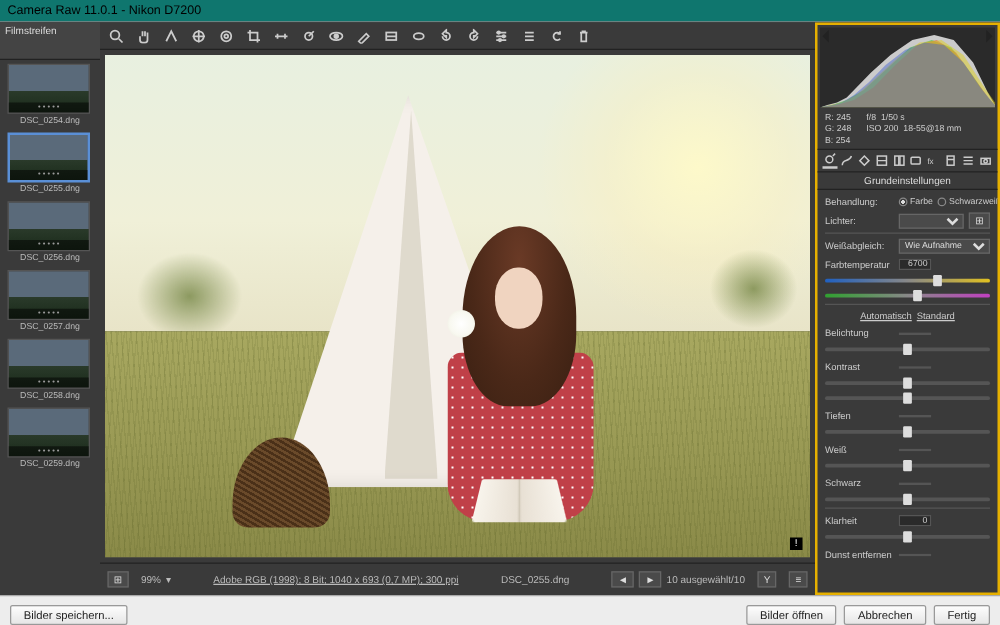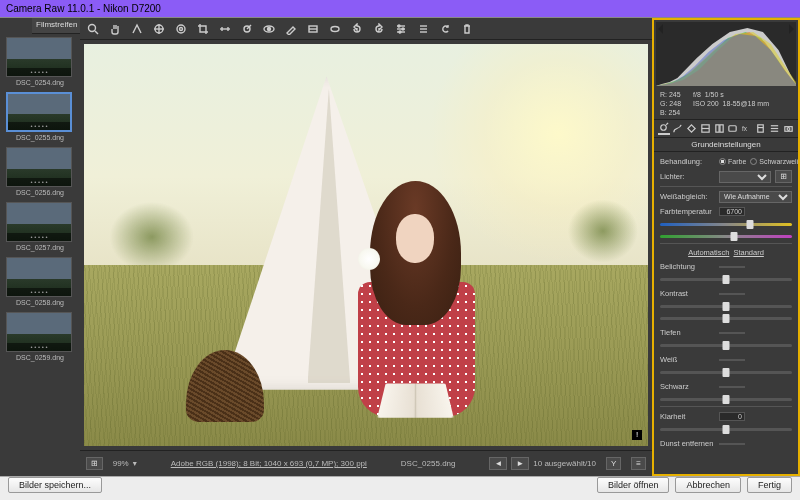--- a/index.html
+++ b/index.html
@@ -1,22 +1,22 @@
 <!DOCTYPE html>
 <html><head>
 <meta charset="utf-8">
 <style>
   * { box-sizing: border-box; margin: 0; padding: 0; font-family: "Segoe UI", Arial, sans-serif; }
   body { width: 800px; height: 500px; background: #3a3a3a; color: #ccc; font-size: 9px; overflow: hidden; }
-  .titlebar { height: 18px; background: #8b5cf6; color: #000; display: flex; align-items: center; padding: 0 6px; font-size: 10px; border-bottom: 1px solid #888; }
+  .titlebar { height: 18px; background: #0f766e; color: #000; display: flex; align-items: center; padding: 0 6px; font-size: 10px; border-bottom: 1px solid #888; }
   .app { display: flex; height: 482px; background: #3a3a3a; }
 
   
   .filmstrip { width: 80px; background: #3a3a3a; display: flex; flex-direction: column; }
-  .fs-header { height: 16px; background: #444; border-bottom: 1px solid #222; padding: 2px 4px; font-size: 8px; color: #ddd; margin-left: 32px; }
+  .fs-header { height: 30px; background: #444; border-bottom: 1px solid #222; padding: 2px 4px; font-size: 8px; color: #ddd; }
   .fs-thumbs { flex: 1; overflow: hidden; padding: 3px 6px; }
   .thumb { margin-bottom: 6px; cursor: pointer; }
   .thumb-img { width: 66px; height: 40px; background: linear-gradient(to bottom, #5a6a7a 0%, #5a6a7a 55%, #2a3a2a 55%, #1a2a1a 100%); border: 1px solid #555; position: relative; }
   .thumb.sel .thumb-img { border: 2px solid #5a8fd6; }
   .thumb-img .rating { position: absolute; bottom: 0; left: 0; right: 0; height: 8px; background: rgba(0,0,0,.5); color: #999; font-size: 6px; text-align: center; line-height: 8px; }
   .thumb-label { font-size: 7px; color: #bbb; text-align: center; margin-top: 2px; }
 
   
   .center { flex: 1; display: flex; flex-direction: column; background: #3a3a3a; }
   .toolbar { height: 22px; background: #3a3a3a; border-bottom: 1px solid #222; display: flex; align-items: center; padding: 0 6px; gap: 8px; }
@@ -71,21 +71,21 @@
   .slider .track { position: absolute; top: 4px; left: 0; right: 0; height: 3px; border-radius: 2px; }
   .slider.temp .track { background: linear-gradient(90deg, #2060c0, #888, #e0c020); }
   .slider.tint .track { background: linear-gradient(90deg, #30a030, #888, #c040c0); }
   .slider.gray .track { background: #555; }
   .slider .knob { position: absolute; top: 1px; width: 7px; height: 9px; background: #ddd; border-radius: 1px; transform: translateX(-50%); }
   .autolinks { display: flex; justify-content: center; gap: 4px; padding: 2px 0; font-size: 7.5px; }
   .autolinks span { text-decoration: underline; cursor: pointer; color: #ccc; }
   .hr { border-top: 1px solid #555; margin: 2px 0; }
 
   
-  .footer { position: absolute; left: 0; right: 0; bottom: 0; height: 24px; background: #ededed; border-top: 1px solid #aaa; display: flex; align-items: flex-start; padding: 0 8px; gap: 6px; }
+  .footer { position: absolute; left: 0; right: 0; bottom: 0; height: 24px; background: #ededed; border-top: 1px solid #aaa; display: flex; align-items: flex-end; padding: 0 8px; gap: 6px; }
   .footer .spacer { flex: 1; }
   .winbtn { padding: 2px 10px; background: linear-gradient(#fdfdfd, #e6e6e6); border: 1px solid #999; border-radius: 2px; font-size: 9px; color: #222; cursor: pointer; }
   .outer { position: relative; height: 500px; }
   .app-wrap { height: 458px; }
 </style>
 </head>
 <body>
 
 <div class="outer">
   <div class="titlebar">

